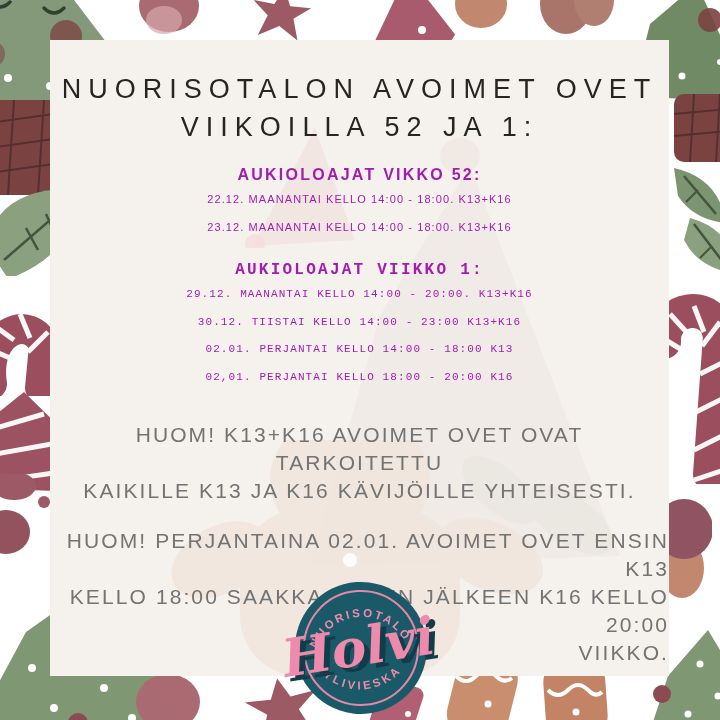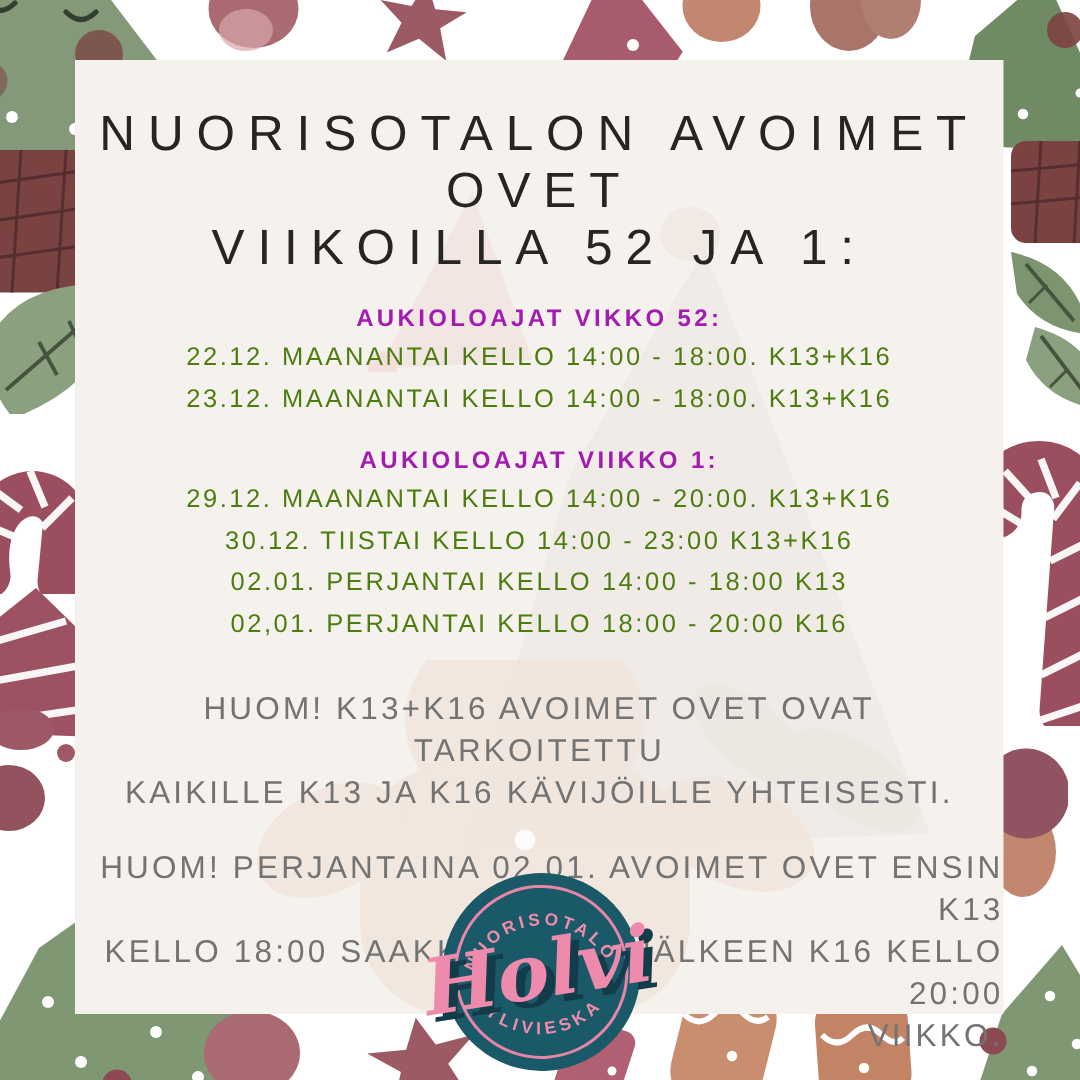--- a/index.html
+++ b/index.html
@@ -4,24 +4,24 @@
 <style>
   html,body{margin:0;padding:0;width:720px;height:720px;overflow:hidden;background:#ffffff;
     font-family:"Liberation Sans",sans-serif;}
   .stage{position:relative;width:720px;height:720px;background:#ffffff;}
   .deco{position:absolute;pointer-events:none;}
   
   .panel{position:absolute;left:50px;top:40px;width:619px;height:636px;background:#f5f2ee;z-index:5;}
   .panel-shape{position:absolute;z-index:1;}
   .content{position:relative;z-index:3;width:100%;height:100%;box-sizing:border-box;
     padding-top:30px;text-align:center;color:#39352f;}
-  .title{font-size:33px;line-height:38px;font-weight:300;letter-spacing:.26em;color:#262522;}
+  .title{font-size:27px;line-height:38px;font-weight:300;letter-spacing:.26em;color:#262522;}
   .sec-heading{margin-top:18px;font-size:16px;font-weight:700;letter-spacing:.14em;color:#a21caf;line-height:22px;}
-  .row{font-size:17px;letter-spacing:.1em;line-height:27.5px;color:#4d7c0f;}
-  .sec2{margin-top:12px;}
+  .row{font-size:11px;letter-spacing:.1em;line-height:27.5px;color:#a21caf;}
+  .sec2{margin-top:12px;font-family:Liberation Mono, monospace;}
   .note{margin-top:30px;font-size:21px;letter-spacing:.1em;line-height:28px;color:#737373;}
   .note.second{margin-top:22px;text-align:right;}
   
   .badge{position:absolute;left:272px;top:574px;width:176px;height:150px;z-index:9;transform:rotate(-4deg);}
 </style>
 </head>
 <body>
 
 <div class="stage">
 

